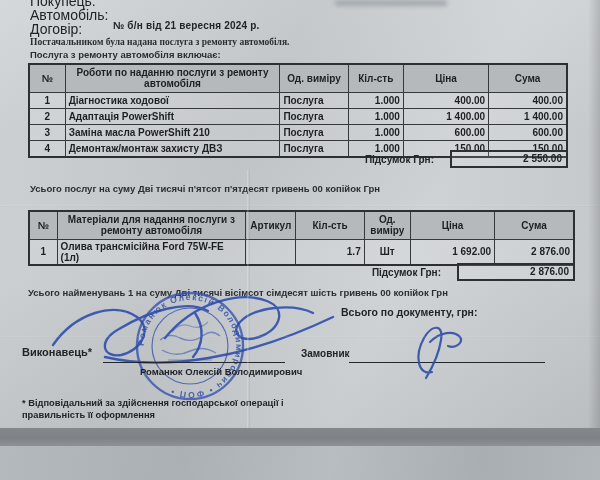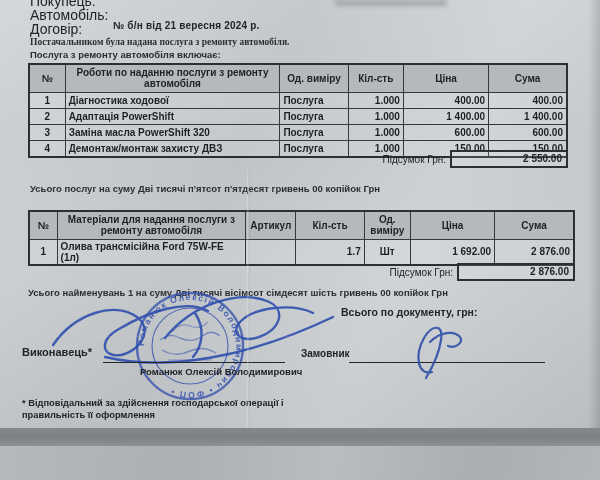--- a/index.html
+++ b/index.html
@@ -13,21 +13,21 @@
   .val{font-size:10px;font-weight:bold;letter-spacing:.2px;}
   .note{font-size:9.5px;font-weight:600;color:#2b2e32;}
   table{border-collapse:collapse;table-layout:fixed;font-size:10px;color:#1d2024;}
   th,td{border:1px solid #35383c;padding:1px 3px;overflow:hidden;}
   table{border:2px solid #2c2f33;}
   thead th{background:#b5b9bc;font-weight:bold;text-align:center;line-height:1.15;}
   td{background:rgba(255,255,255,.10);font-weight:600;}
   .c{text-align:center;} .r{text-align:right;} .l{text-align:left;}
   .trow td{height:13px;}
   .subtotal{display:flex;align-items:center;justify-content:flex-end;height:16px;}
-  .subtotal .st-label{font-size:10px;font-weight:normal;margin-right:4px;}
+  .subtotal .st-label{font-size:10px;font-weight:bold;margin-right:16px;}
   .subtotal .st-box{width:106px;border:2px solid #2c2f33;background:rgba(255,255,255,.12);
     font-size:10px;font-weight:bold;text-align:right;padding:1px 4px;height:12px;line-height:12px;}
   .sigline{border-bottom:1.5px solid #24272b;height:1px;}
   .fold-v{position:absolute;width:3px;background:linear-gradient(90deg,rgba(255,255,255,.30),rgba(0,0,0,.08));}
   .crease-h{position:absolute;left:0;width:100%;height:2px;background:linear-gradient(180deg,rgba(255,255,255,.28),rgba(0,0,0,.06));}
   .edge-r{position:absolute;right:0;top:0;width:12px;height:100%;background:linear-gradient(90deg,rgba(0,0,0,0),rgba(0,0,0,.14));}
   .band{position:absolute;left:0;top:428px;width:100%;height:18px;
     background:linear-gradient(180deg,#84888c 0%,#7e8286 55%,#8e9296 100%);
     box-shadow:0 2px 3px rgba(0,0,0,.15);}
   .below-band{position:absolute;left:0;top:446px;width:100%;height:34px;
@@ -81,21 +81,21 @@
       <tr class="trow">
         <td class="c">2</td>
         <td class="l">Адаптація PowerShift</td>
         <td class="l">Послуга</td>
         <td class="r">1.000</td>
         <td class="r">1 400.00</td>
         <td class="r">1 400.00</td>
       </tr>
       <tr class="trow">
         <td class="c">3</td>
-        <td class="l">Заміна масла PowerShift 320</td>
+        <td class="l">Заміна масла PowerShift 210</td>
         <td class="l">Послуга</td>
         <td class="r">1.000</td>
         <td class="r">600.00</td>
         <td class="r">600.00</td>
       </tr>
       <tr class="trow">
         <td class="c">4</td>
         <td class="l">Демонтаж/монтаж захисту ДВЗ</td>
         <td class="l">Послуга</td>
         <td class="r">1.000</td>

